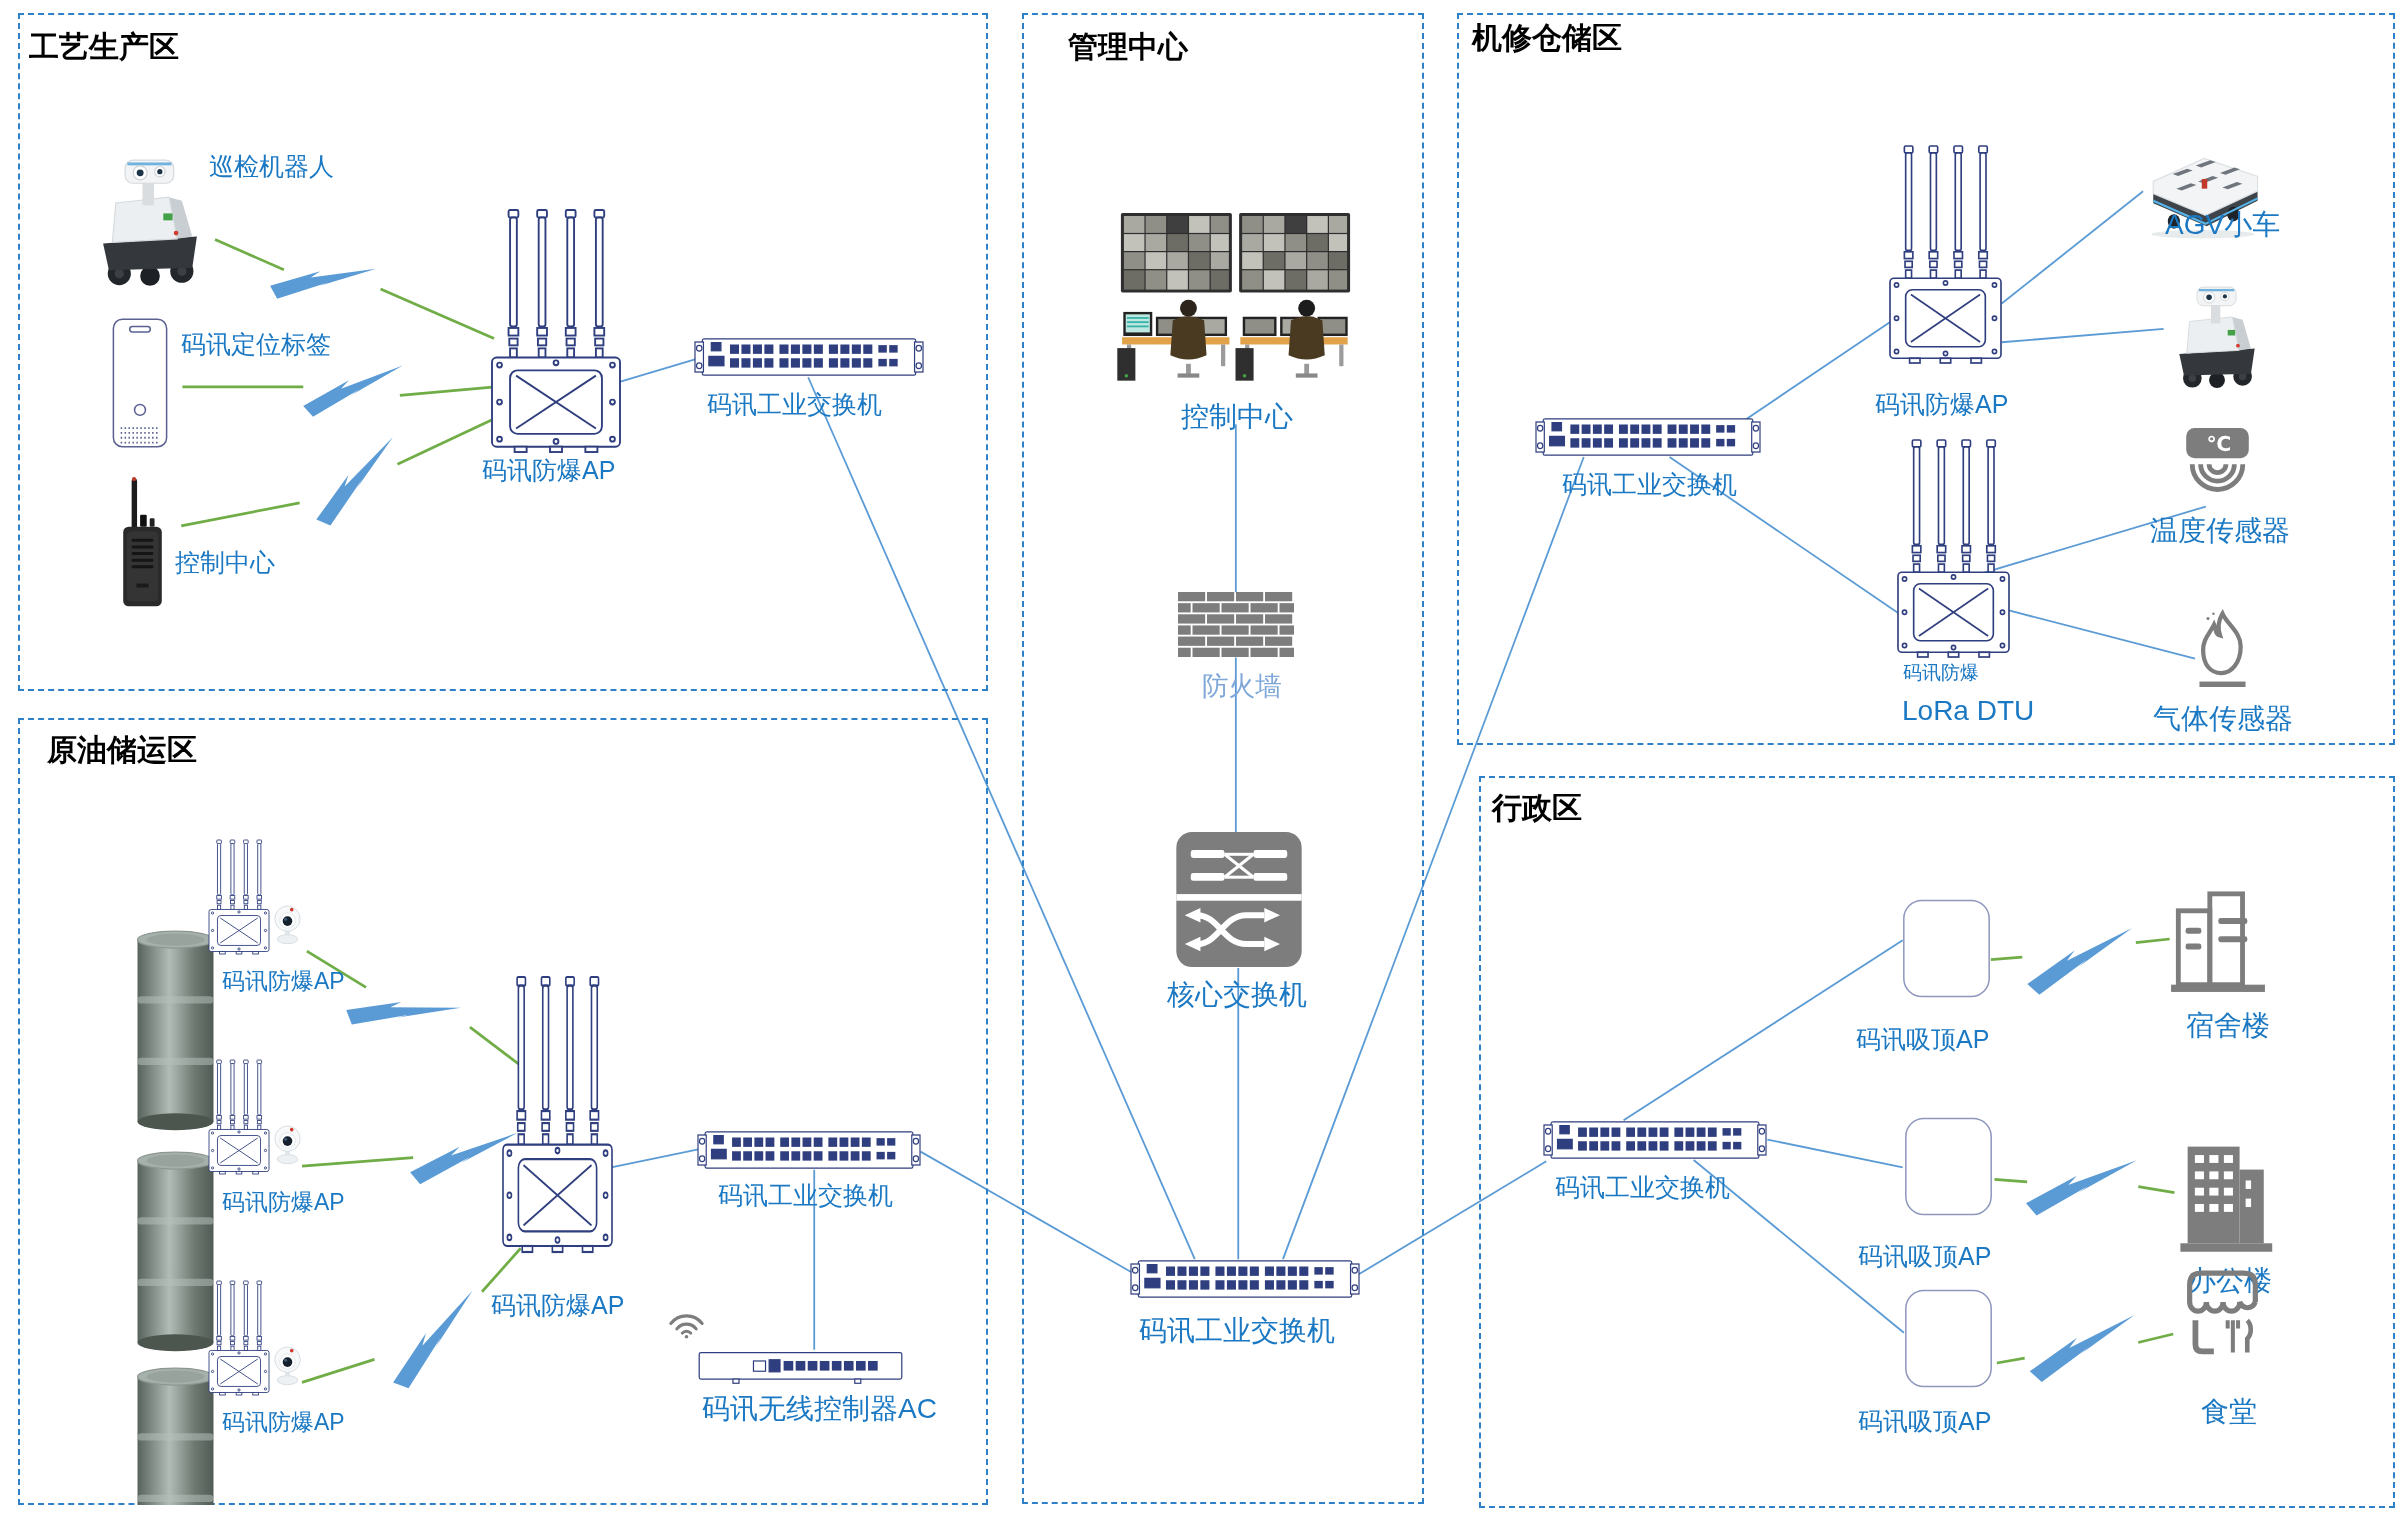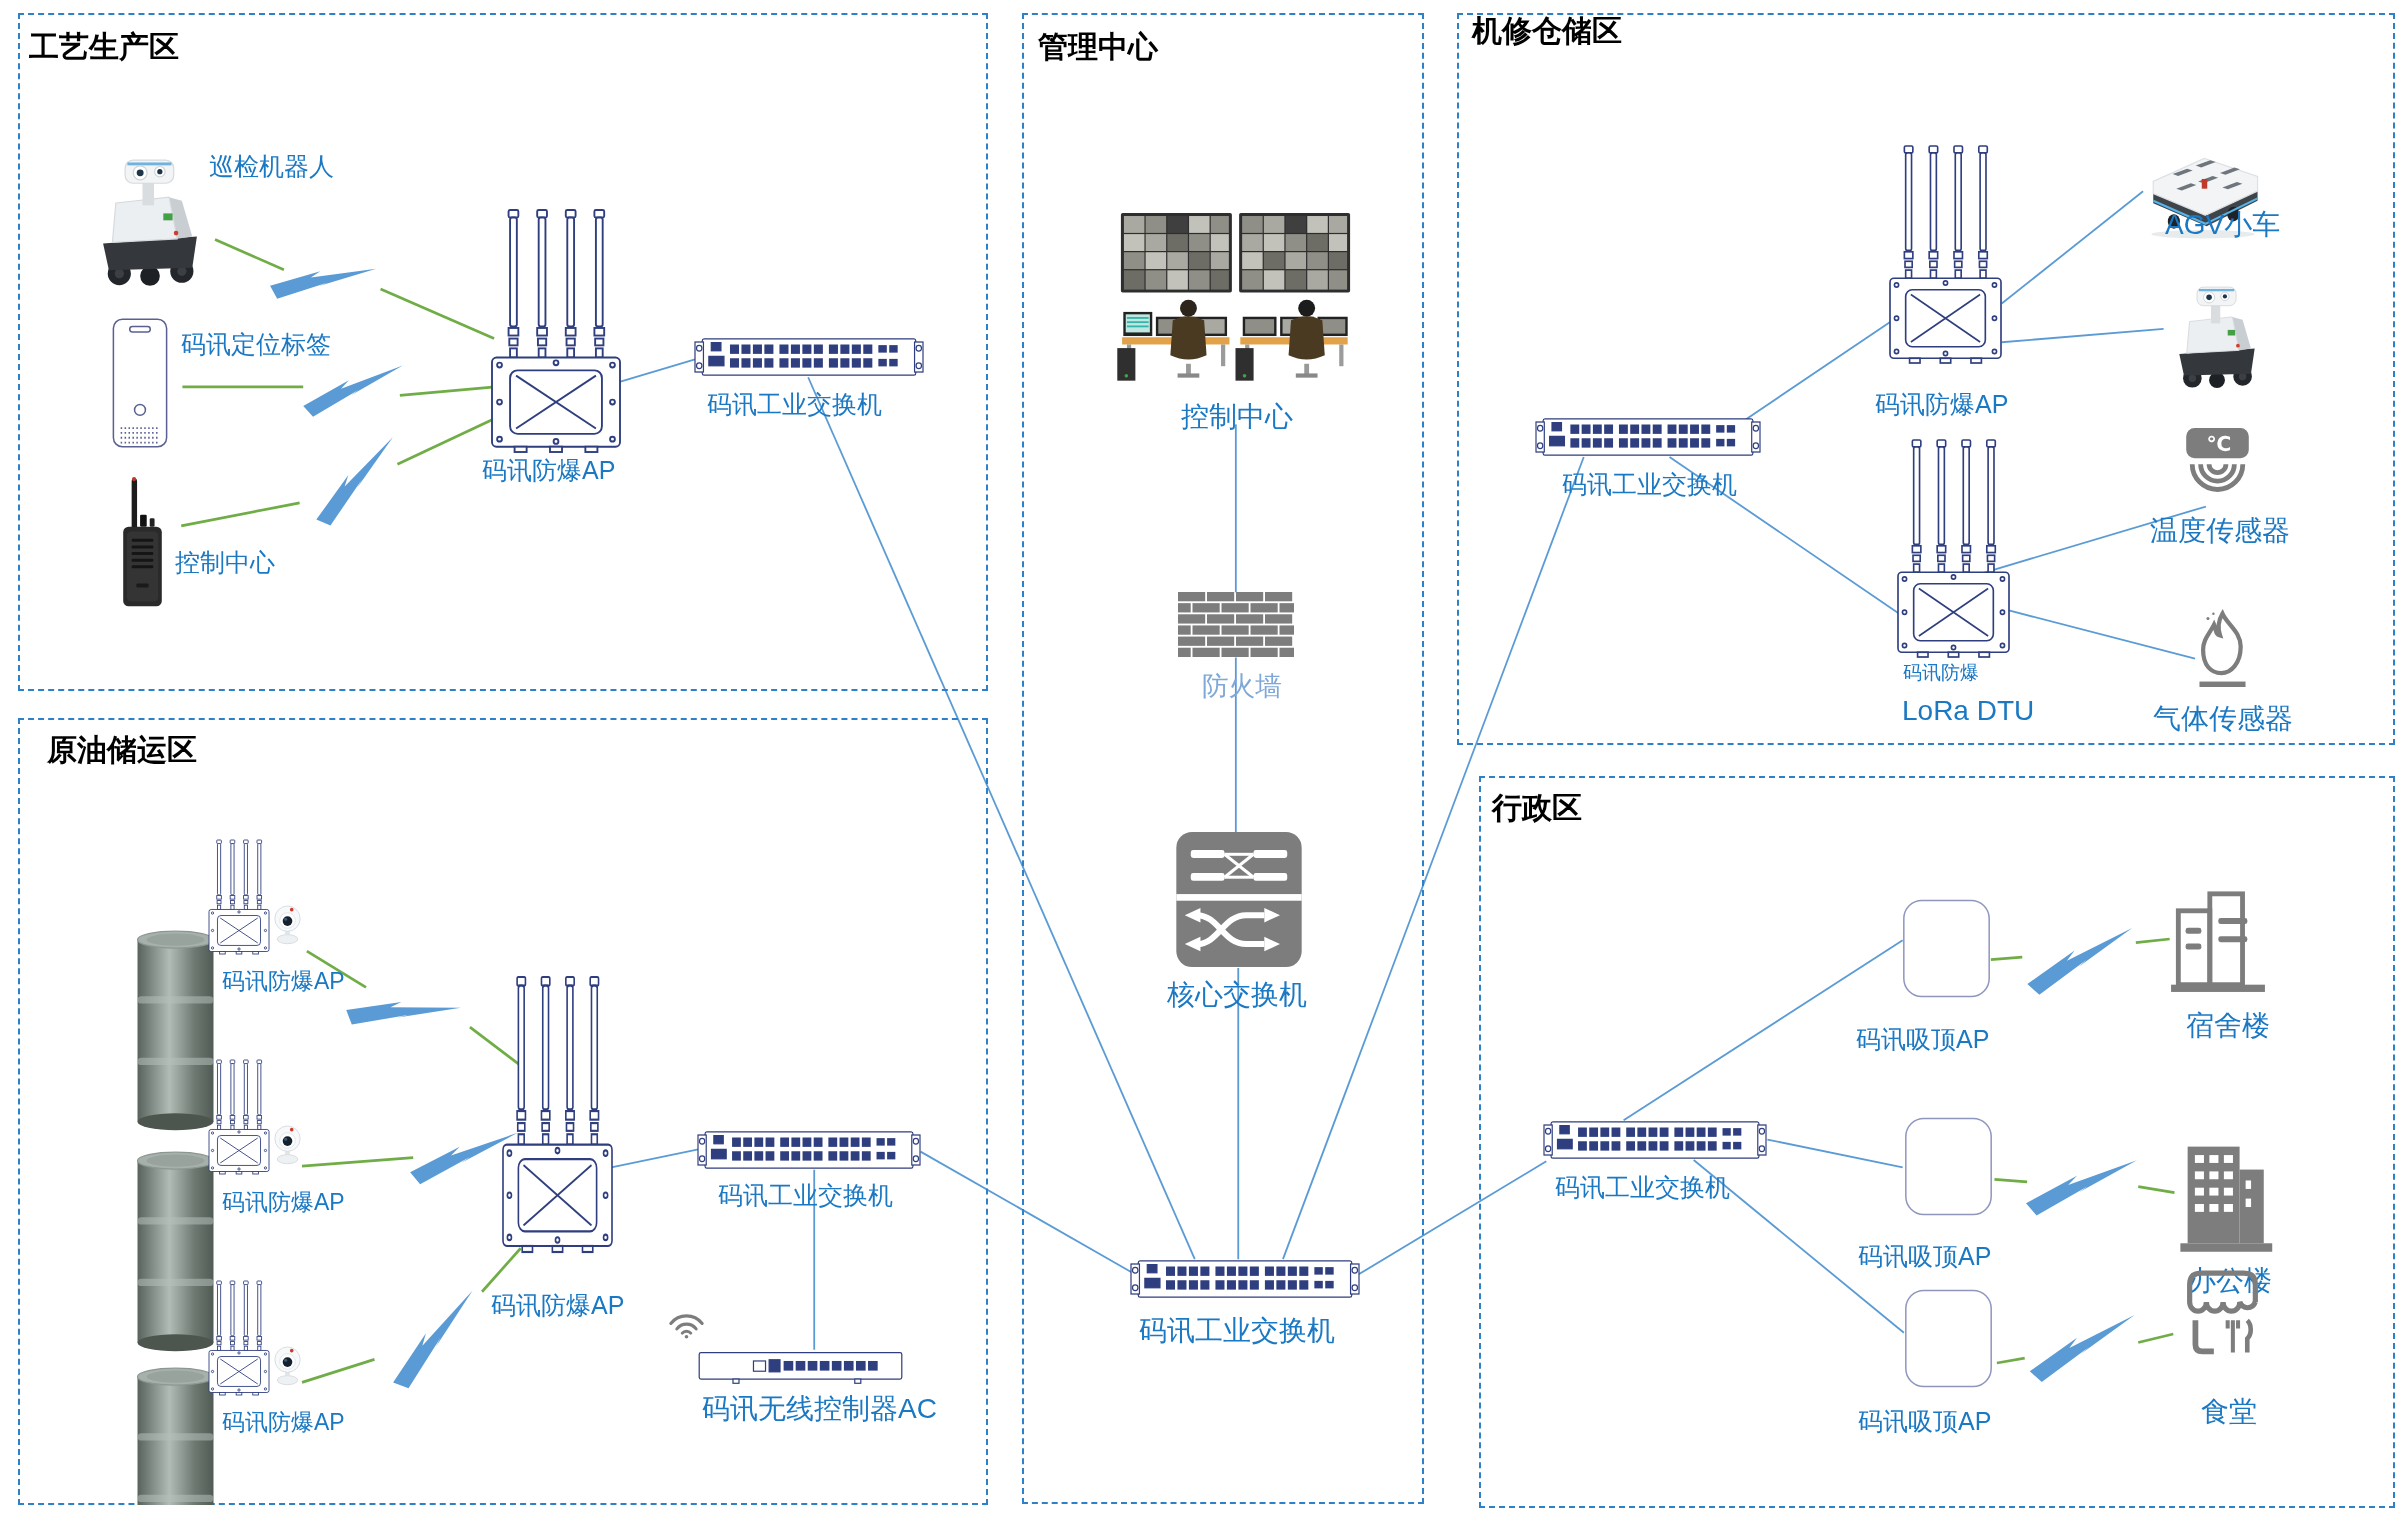--- a/index.html
+++ b/index.html
@@ -366,22 +366,22 @@
 </svg>
 
 <div class="zone" style="left:18px;top:13.3px;width:970px;height:678px"></div>
 <div class="zone" style="left:18px;top:718px;width:970px;height:787px"></div>
 <div class="zone" style="left:1022px;top:13.3px;width:402px;height:1491px"></div>
 <div class="zone" style="left:1457px;top:13.3px;width:938px;height:732px"></div>
 <div class="zone" style="left:1479px;top:776px;width:916px;height:732px"></div>
 
 <span class="ztitle" style="left:29px;top:26.6px">工艺生产区</span>
 <span class="ztitle" style="left:47px;top:730px">原油储运区</span>
-<span class="ztitle" style="left:1038px;top:26.6px">管理中心</span>
-<span class="ztitle" style="left:1472px;top:11px">机修仓储区</span>
+<span class="ztitle" style="left:1068px;top:26.6px">管理中心</span>
+<span class="ztitle" style="left:1472px;top:18px">机修仓储区</span>
 <span class="ztitle" style="left:1492px;top:788px">行政区</span>
 
 <svg class="icon" style="left:95px;top:143px;width:110px;height:146px" viewBox="0 0 190 245">
       <use href="#sym-robot"></use>
     </svg>
 <span class="lbl" style="left:209px;top:153px;font-size:25px">巡检机器人</span>
 <svg class="icon" style="left:112px;top:318px;width:56px;height:130px" viewBox="0 0 92 215">
       <use href="#sym-phone"></use>
     </svg>
 <span class="lbl" style="left:181px;top:331px;font-size:25px">码讯定位标签</span>

